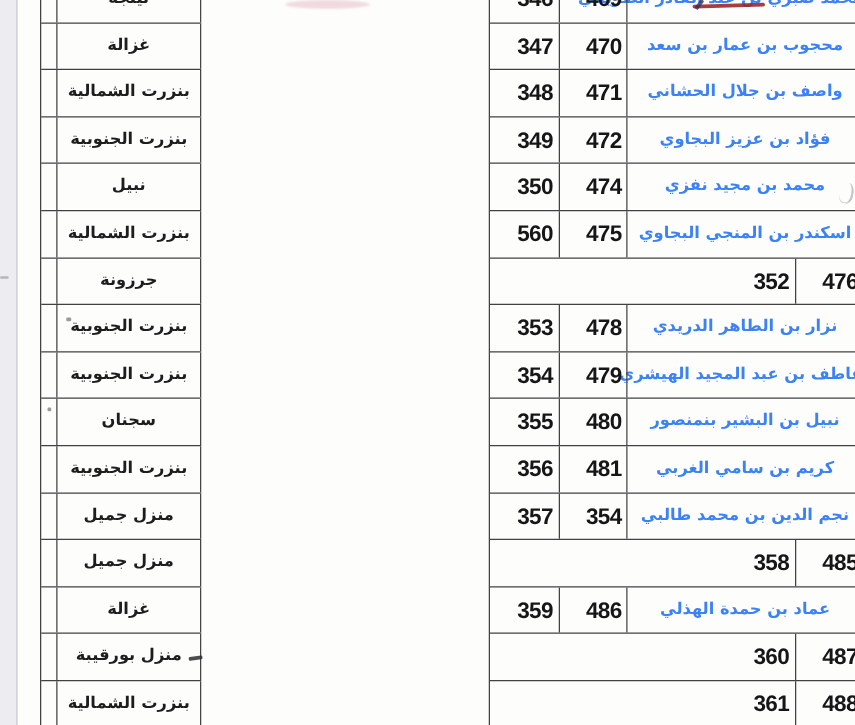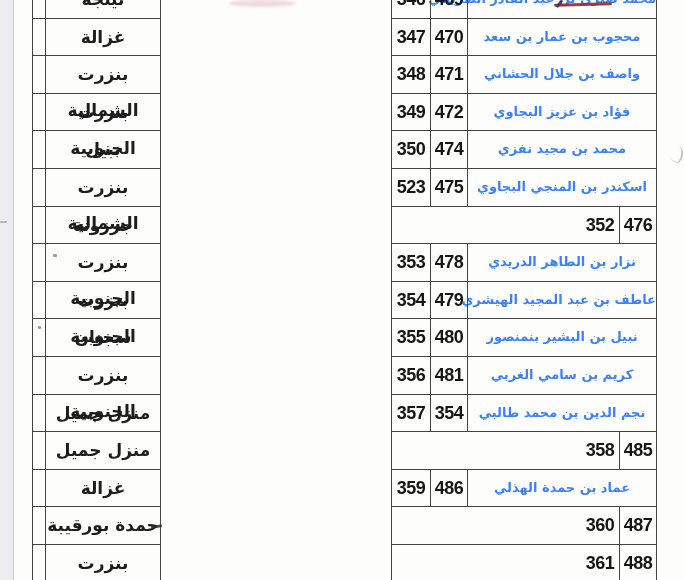--- a/index.html
+++ b/index.html
@@ -12,33 +12,33 @@
     position:absolute;left:0;top:0;width:13px;height:580px;
     background:#edecf1;border-right:1px solid #cbc9d2;
   }
   .tbl{position:absolute;top:-19px;}
   .trow{display:flex;height:37.6px;border-bottom:1.6px solid #424242;box-sizing:border-box;}
   
   #left-table{left:32px;border-left:1.8px solid #424242;}
   .cell{box-sizing:border-box;overflow:visible;}
   .place{
     width:115px;border-right:1.5px solid #454545;
-    font-weight:bold;font-size:17px;line-height:36px;text-align:center;color:#1d1d1d;
+    font-weight:bold;font-size:13px;line-height:36px;text-align:center;color:#1d1d1d;
   }
   .spare{width:13px;border-right:1.8px solid #424242;}
   
   #right-table{left:391px;border-left:1.6px solid #424242;}
   .name{
     width:189px;border-right:1.5px solid #454545;
     font-weight:bold;font-size:13px;line-height:36px;text-align:center;color:#3b82f6;
     white-space:nowrap;
   }
   .num{
     font-family:"Liberation Sans",sans-serif;font-weight:bold;font-size:18px;
-    line-height:36px;text-align:center;color:#161616;letter-spacing:-0.5px;
+    line-height:36px;text-align:center;color:#161616;letter-spacing:-0.5px;margin-left:17px;
   }
   .n1{width:37px;border-right:1.5px solid #454545;}
   .n2{width:39px;border-right:1.8px solid #424242;}
   
   .strike{
     position:absolute;left:554px;top:3px;width:58px;height:3.2px;
     transform:rotate(-1.5deg);border-radius:2px;opacity:.9;
   }
   .strike-hook{
     position:absolute;left:558px;top:-1px;width:2.6px;height:9px;
@@ -118,21 +118,21 @@
     </div>
     <div class="trow">
       <div class="cell place">منزل جميل</div>
       <div class="cell spare"></div>
     </div>
     <div class="trow">
       <div class="cell place">غزالة</div>
       <div class="cell spare"></div>
     </div>
     <div class="trow">
-      <div class="cell place">حمدة بورقيبة</div>
+      <div class="cell place">منزل بورقيبة</div>
       <div class="cell spare"></div>
     </div>
     <div class="trow">
       <div class="cell place">بنزرت الشمالية</div>
       <div class="cell spare"></div>
     </div>
   </div>
 
 <div class="tbl" id="right-table" dir="rtl">
     <div class="trow">
@@ -156,21 +156,21 @@
       <div class="cell num n2">349</div>
     </div>
     <div class="trow">
       <div class="cell name">محمد بن مجيد نفزي</div>
       <div class="cell num n1">474</div>
       <div class="cell num n2">350</div>
     </div>
     <div class="trow">
       <div class="cell name">اسكندر بن المنجي البجاوي</div>
       <div class="cell num n1">475</div>
-      <div class="cell num n2">523</div>
+      <div class="cell num n2">560</div>
     </div>
     <div class="trow">
       <div class="cell num n1">476</div>
       <div class="cell num n2">352</div>
     </div>
     <div class="trow">
       <div class="cell name">نزار بن الطاهر الدريدي</div>
       <div class="cell num n1">478</div>
       <div class="cell num n2">353</div>
     </div>

